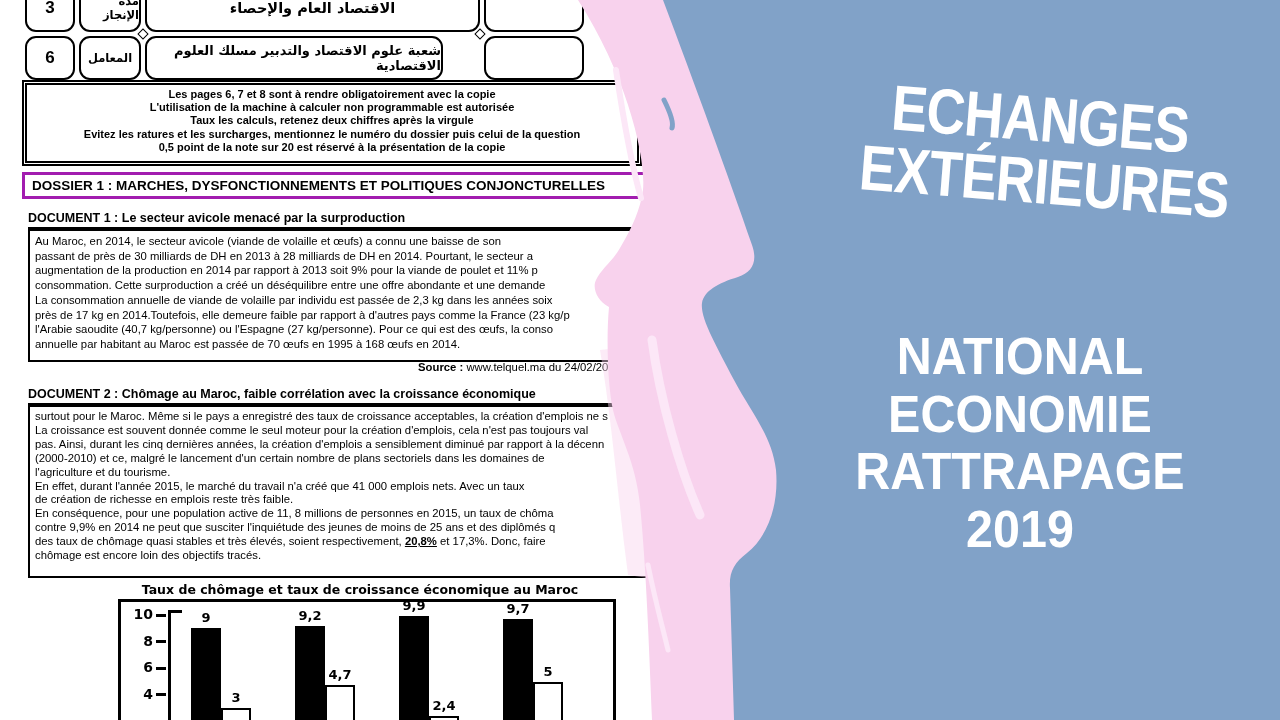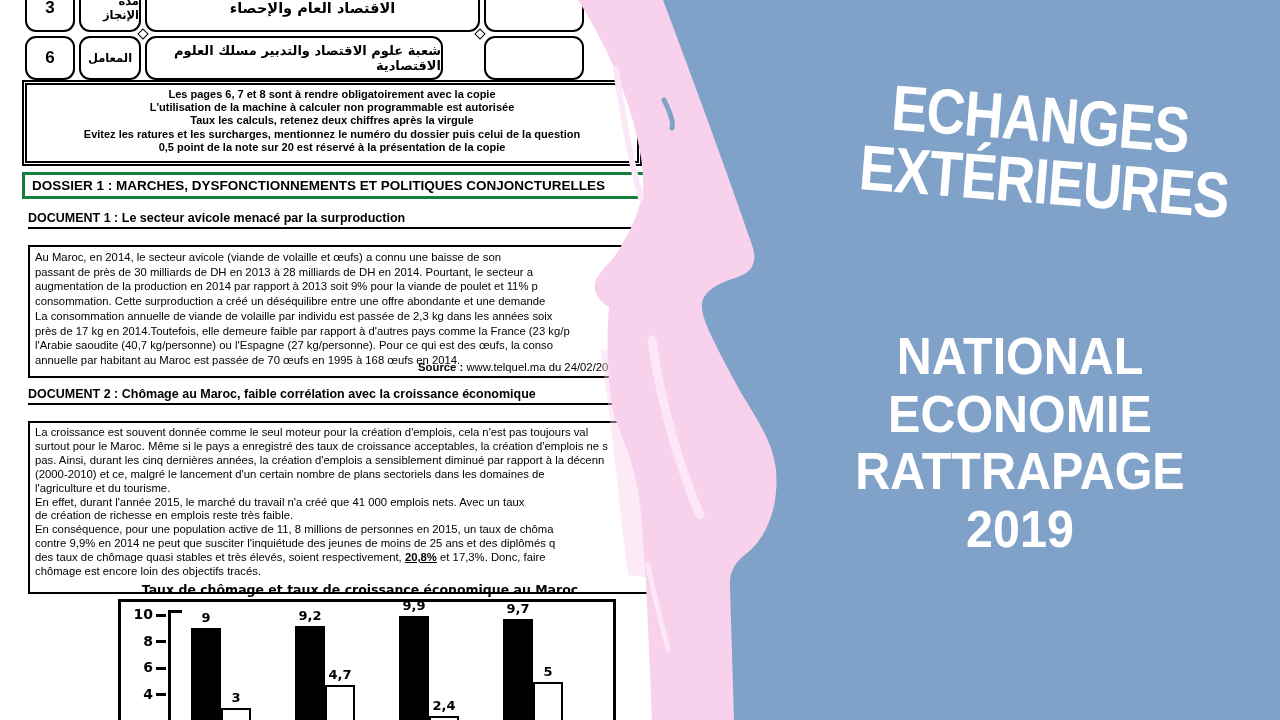--- a/index.html
+++ b/index.html
@@ -37,32 +37,32 @@
   
   .instructions {
     position:absolute; left:22px; top:80px; width:620px;
     border:5px double #000; padding:3px 4px 7px 4px;
     text-align:center; font-weight:bold; font-size:11px; line-height:13.2px;
   }
 
   
   .dossier {
     position:absolute; left:22px; top:172px; width:645px;
-    border:3px solid #15803d; padding:3px 2px 3px 7px;
+    border:3px solid #a21caf; padding:3px 2px 3px 7px;
     font-weight:bold; font-size:13.5px; white-space:nowrap; overflow:hidden;
   }
 
   .doc-heading {
     position:absolute; left:28px; width:650px;
     font-weight:bold; font-size:12.5px;
     border-bottom:2px solid #000; padding-bottom:2px; white-space:nowrap;
   }
   .doc-box {
     position:absolute; left:28px; width:672px;
-    border:2px solid #000; padding:3px 0 0 5px; overflow:hidden;margin-top:16px;
+    border:2px solid #000; padding:3px 0 0 5px; overflow:hidden;
   }
   .doc-line { white-space:nowrap; font-size:11.3px; }
   .d1 .doc-line { line-height:14.7px; }
   .d2 .doc-line { line-height:13.9px; }
   .bold-underline { font-weight:bold; text-decoration:underline; }
 
   .source-line {
     position:absolute; left:28px; top:361px; width:640px;
     text-align:right; font-size:11.3px; white-space:nowrap;
   }
@@ -156,22 +156,22 @@
     <div class="doc-line">annuelle par habitant au Maroc est passée de 70 œufs en 1995 à 168 œufs en 2014.</div>
   </div>
   <div class="source-line">
     <b>Source :</b><span> www.telquel.ma du 24/02/2015 (texte ad</span>
   </div>
 
   <div class="doc-heading" style="top:387px;">
     <span>DOCUMENT 2 :</span><span> Chômage au Maroc, faible corrélation avec la croissance économique</span>
   </div>
   <div class="doc-box d2" style="top:405px; height:173px;">
+    <div class="doc-line">surtout  pour le Maroc. Même si le pays a enregistré des taux de croissance acceptables, la création d'emplois ne s</div>
     <div class="doc-line">La croissance est souvent donnée comme le seul moteur pour la création d'emplois, cela n'est pas toujours val</div>
-    <div class="doc-line">surtout  pour le Maroc. Même si le pays a enregistré des taux de croissance acceptables, la création d'emplois ne s</div>
     <div class="doc-line">pas. Ainsi, durant les cinq dernières années, la création d'emplois a sensiblement diminué par rapport à la décenn</div>
     <div class="doc-line">(2000-2010) et ce, malgré le lancement d'un certain nombre de plans sectoriels dans les domaines de</div>
     <div class="doc-line">l'agriculture et du tourisme.</div>
     <div class="doc-line">En effet, durant l'année 2015, le marché du travail n'a créé que 41 000 emplois nets. Avec un taux</div>
     <div class="doc-line">de création de richesse en emplois reste très faible.</div>
     <div class="doc-line">En conséquence, pour une  population active de  11, 8 millions de personnes en 2015, un  taux de chôma</div>
     <div class="doc-line">contre  9,9% en 2014 ne peut que susciter l'inquiétude des jeunes de moins de 25 ans et des diplômés q</div>
     <div class="doc-line"><span>des taux de chômage quasi stables et  très élevés, soient respectivement, </span><span class="bold-underline">20,8%</span><span> et 17,3%. Donc, faire</span></div>
     <div class="doc-line">chômage est encore loin des objectifs tracés.</div>
   </div>

